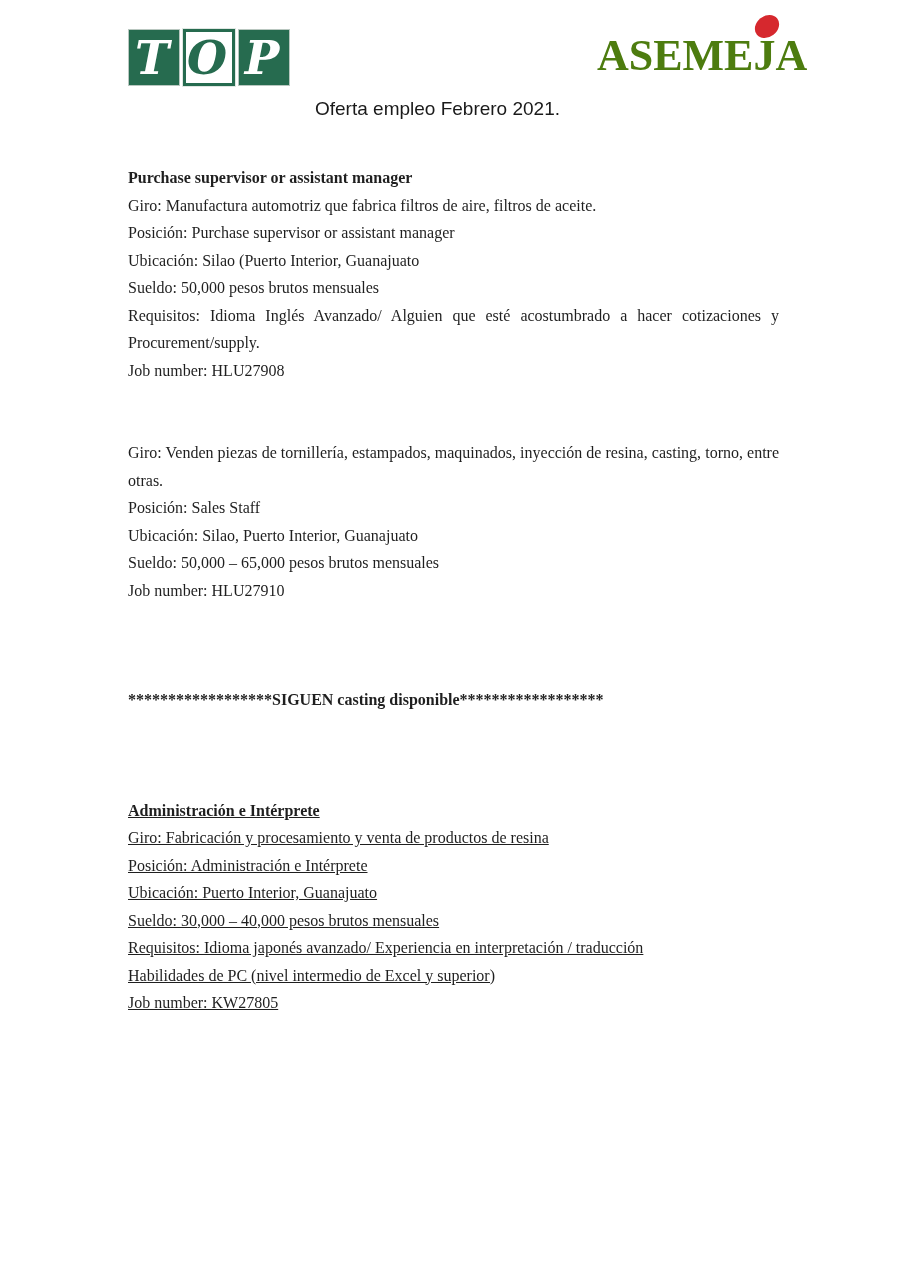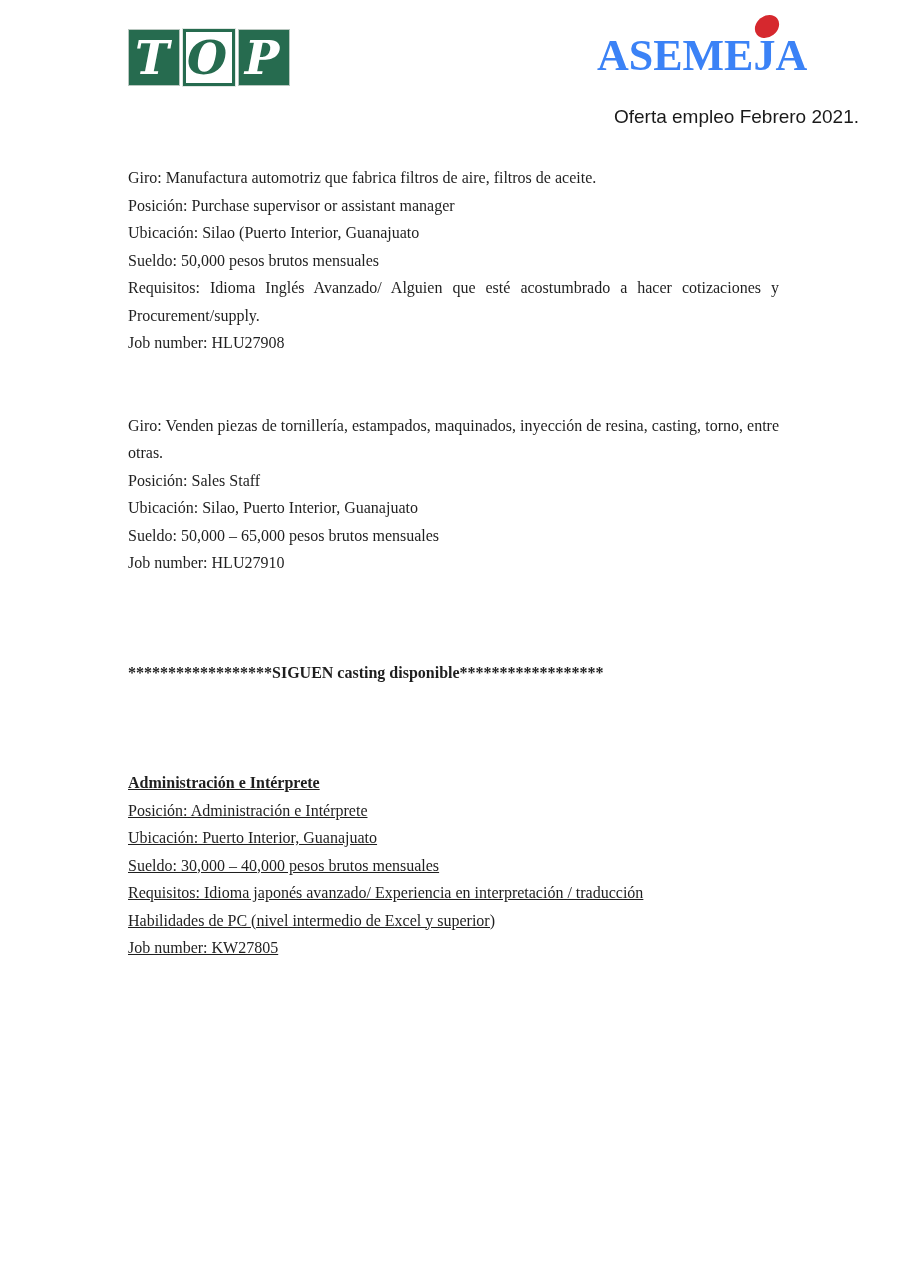--- a/index.html
+++ b/index.html
@@ -53,21 +53,21 @@
 
   
   .asemeja {
     position: absolute;
     left: 597px;
     top: 33px;
     font-family: "Liberation Serif", serif;
     font-weight: bold;
     font-size: 44px;
     line-height: 46px;
-    color: #3b82f6;
+    color: #4d7c0f;
     letter-spacing: 0px;
     white-space: nowrap;
   }
   .asemeja .j-wrap {
     position: relative;
     display: inline-block;
   }
   .asemeja .j-dot {
     position: absolute;
     top: -17px;
@@ -78,22 +78,22 @@
     border-radius: 50%;
     transform: rotate(-38deg);
   }
 
   
   .doc-title {
     position: absolute;
     left: 0;
     right: 30px;
     top: 90px;
-    margin: 16px;
-    text-align: right;
+    margin: 8px;
+    text-align: center;
     font-family: "Liberation Sans", sans-serif;
     font-weight: normal;
     font-size: 19px;
     color: #1a1a1a;
   }
 
   
   .content {
     position: absolute;
     left: 128px;
@@ -135,40 +135,42 @@
 
   <div class="asemeja">
     <span>ASEME</span><span class="j-wrap"><span class="j-dot"></span><span>J</span></span><span>A</span>
   </div>
 
   <h1 class="doc-title">Oferta empleo Febrero 2021.</h1>
 
   <main class="content">
 
     <section class="job-section first">
+      <h2>Purchase supervisor or assistant manager</h2>
       <p>Giro: Manufactura automotriz que fabrica filtros de aire, filtros de aceite.</p>
       <p>Posición: Purchase supervisor or assistant manager</p>
       <p>Ubicación: Silao (Puerto Interior, Guanajuato</p>
       <p>Sueldo: 50,000 pesos brutos mensuales</p>
       <p>Requisitos: Idioma Inglés Avanzado/ Alguien que esté acostumbrado a hacer cotizaciones y Procurement/supply.</p>
       <p>Job number: HLU27908</p>
     </section>
 
     <section class="job-section second">
       <p>Giro: Venden piezas de tornillería, estampados, maquinados, inyección de resina, casting, torno, entre otras.</p>
       <p>Posición: Sales Staff</p>
       <p>Ubicación: Silao, Puerto Interior, Guanajuato</p>
       <p>Sueldo: 50,000 – 65,000 pesos brutos mensuales</p>
       <p>Job number: HLU27910</p>
     </section>
 
     <p class="separator-line">******************SIGUEN casting disponible******************</p>
 
     <section class="job-section third">
       <h2>Administración e Intérprete</h2>
+      <p>Giro: Fabricación y procesamiento y venta de productos de resina</p>
       <p>Posición: Administración e Intérprete</p>
       <p>Ubicación: Puerto Interior, Guanajuato</p>
       <p>Sueldo: 30,000 – 40,000 pesos brutos mensuales</p>
       <p>Requisitos: Idioma japonés avanzado/ Experiencia en interpretación / traducción</p>
       <p>Habilidades de PC (nivel intermedio de Excel y superior)</p>
       <p>Job number: KW27805</p>
     </section>
 
   </main>
 </div>

